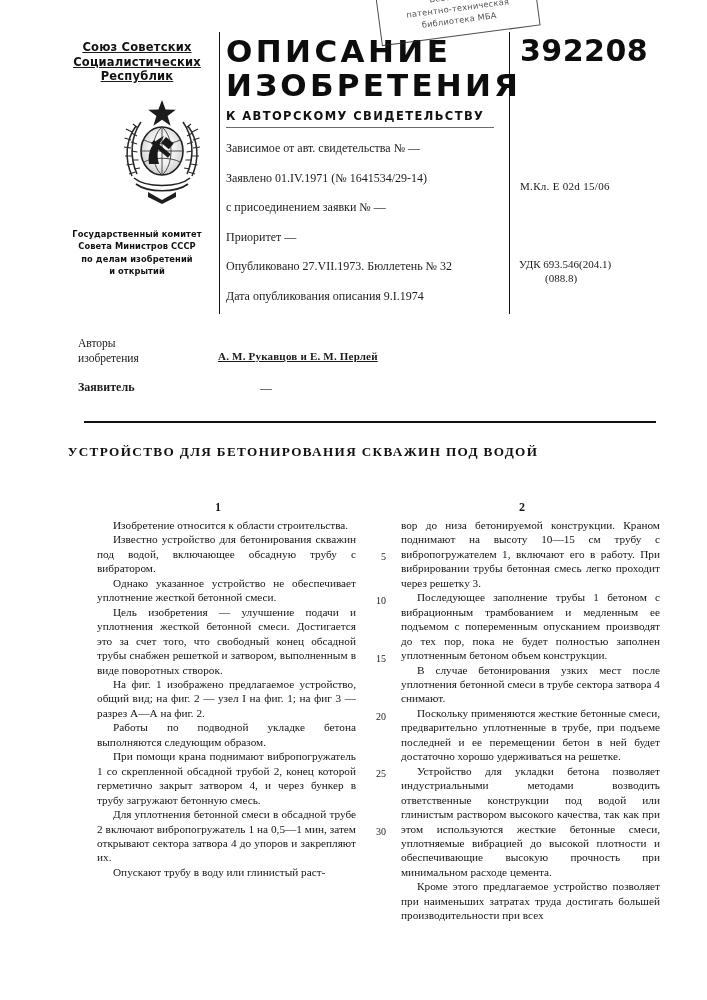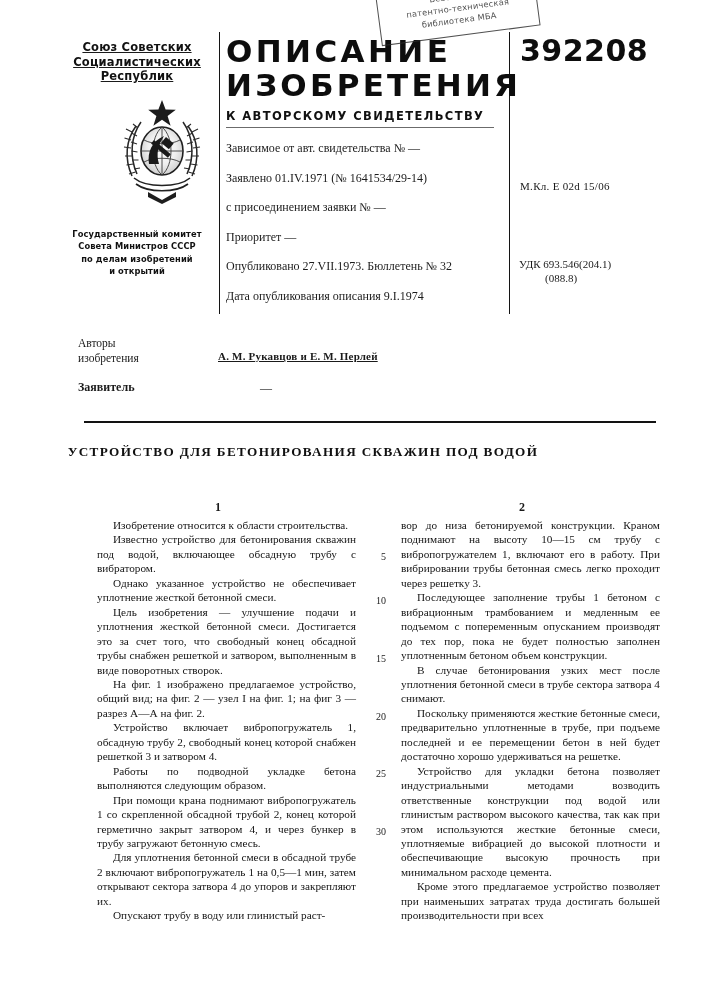--- a/index.html
+++ b/index.html
@@ -411,21 +411,20 @@
 
   <div class="colnum c1">1</div>
   <div class="colnum c2">2</div>
 
   <div class="col left">
     <p>Изобретение относится к области строительства.</p>
     <p>Известно устройство для бетонирования скважин под водой, включающее обсадную трубу с вибратором.</p>
     <p>Однако указанное устройство не обеспечивает уплотнение жесткой бетонной смеси.</p>
     <p>Цель изобретения — улучшение подачи и уплотнения жесткой бетонной смеси. Достигается это за счет того, что свободный конец обсадной трубы снабжен решеткой и затвором, выполненным в виде поворотных створок.</p>
     <p>На фиг. 1 изображено предлагаемое устройство, общий вид; на фиг. 2 — узел I на фиг. 1; на фиг 3 — разрез А—А на фиг. 2.</p>
-    <p>Устройство включает вибропогружатель 1, обсадную трубу 2, свободный конец которой снабжен решеткой 3 и затвором 4.</p>
     <p>Работы по подводной укладке бетона выполняются следующим образом.</p>
     <p>При помощи крана поднимают вибропогружатель 1 со скрепленной обсадной трубой 2, конец которой герметично закрыт затвором 4, и через бункер в трубу загружают бетонную смесь.</p>
     <p>Для уплотнения бетонной смеси в обсадной трубе 2 включают вибропогружатель 1 на 0,5—1 мин, затем открывают сектора затвора 4 до упоров и закрепляют их.</p>
     <p>Опускают трубу в воду или глинистый раст-</p>
   </div>
 
   <div class="gutter">
     <span style="top: 33px;">5</span>
     <span style="top: 77px;">10</span>
     <span style="top: 135px; text-align: right;">15</span>

